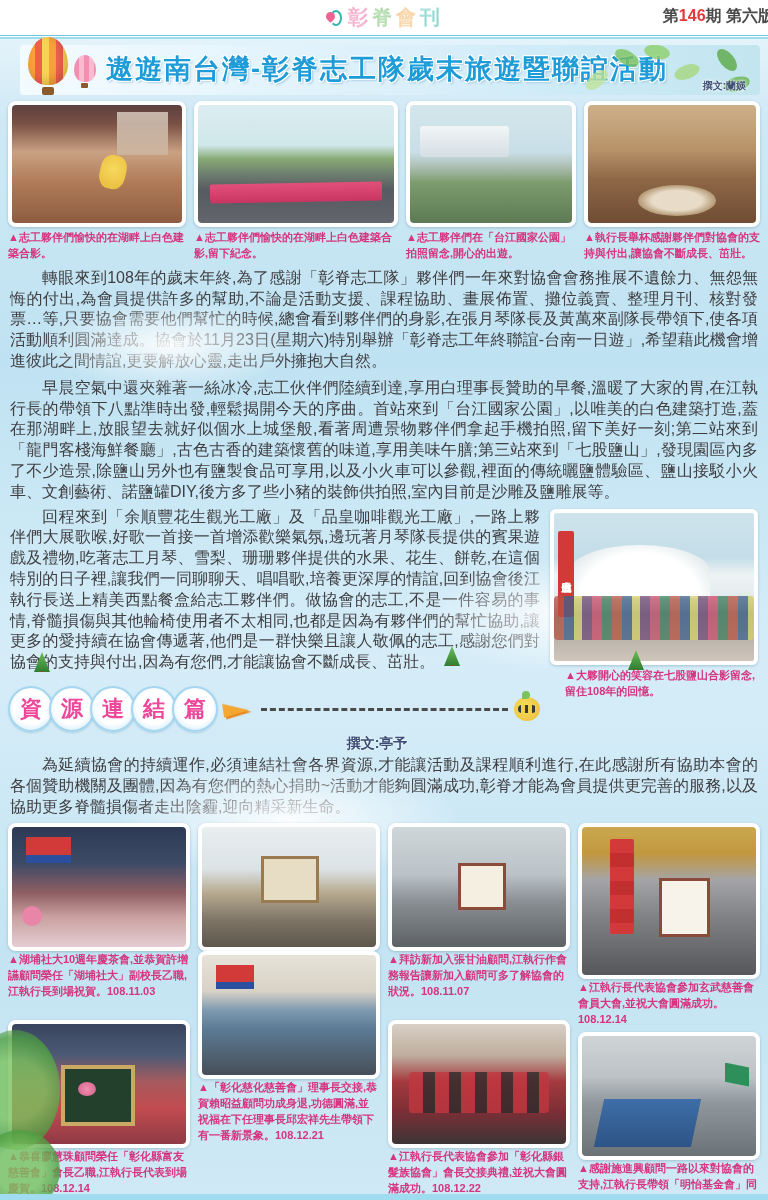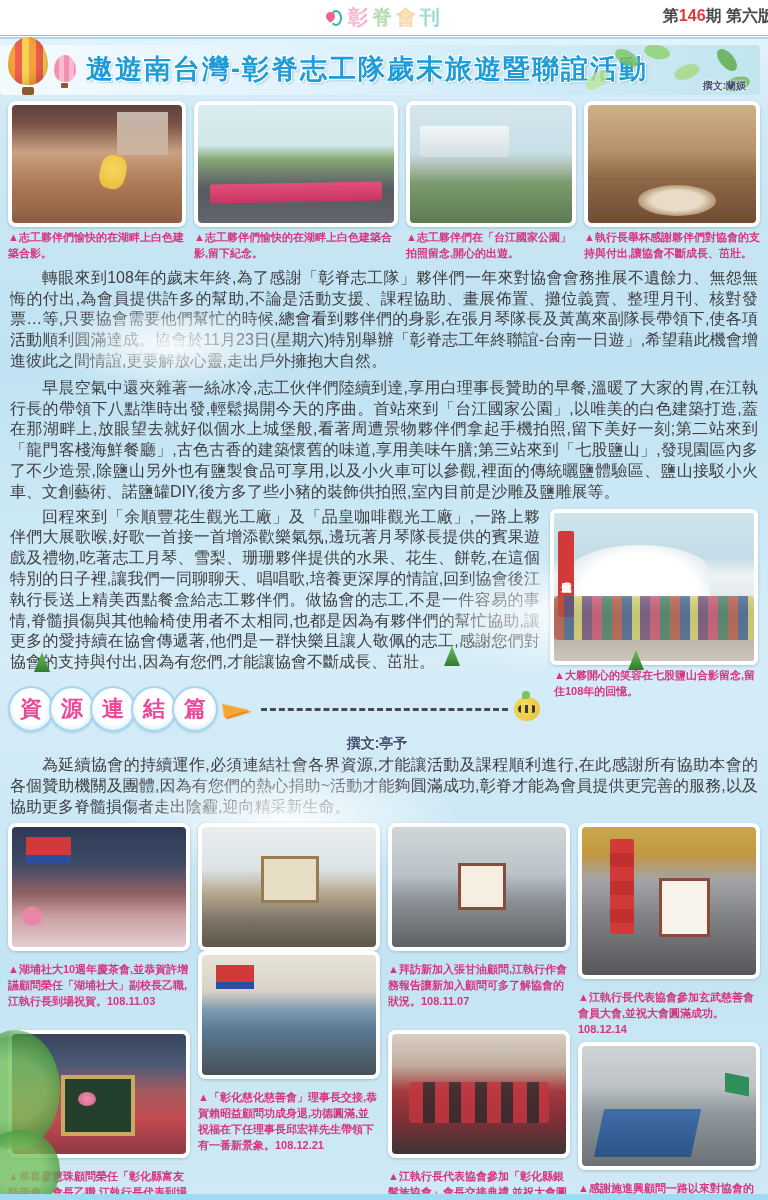--- a/index.html
+++ b/index.html
@@ -11,21 +11,21 @@
   .mast-center{display:flex;align-items:center;gap:2px;font-weight:bold;font-size:20px;letter-spacing:2px;}
   .mast-logo-icon{width:16px;height:14px;margin-right:4px;position:relative;display:inline-block;}
   .mast-logo-icon::before{content:"";position:absolute;left:0;top:2px;width:9px;height:9px;background:#f06292;border-radius:50% 50% 0 50%;transform:rotate(45deg);}
   .mast-logo-icon::after{content:"";position:absolute;right:0;top:0;width:8px;height:12px;border:2px solid #35b6b0;border-radius:50%;border-left-color:transparent;}
   .lc{ -webkit-text-stroke:0.5px rgba(255,255,255,.6);}
   .lc1{color:#e9538c}.lc2{color:#58b14c}.lc3{color:#f2a23c}.lc4{color:#2ab5a5}
   .mast-issue{position:absolute;right:-6px;top:6px;font-size:16px;font-weight:bold;color:#4a4a4a;white-space:nowrap;}
   .mast-issue .red{color:#e03a3a;}
   .rule{height:5px;background:linear-gradient(180deg,#ffffff 0 1px,#6cc7e8 1px 2px,#ffffff 2px 3px,#9edcf2 3px 5px);}
   
-  .banner{position:relative;margin:6px 8px 6px 0;height:50px;border-radius:4px;overflow:visible;
+  .banner{position:relative;margin:6px 8px 6px 20px;height:50px;border-radius:4px;overflow:visible;
           background:linear-gradient(90deg,#f4fbff 0%,#d9effa 55%,#cdeaf7 75%,#c2e5ee 100%);}
   .banner-leaves{position:absolute;right:0;top:0;width:190px;height:100%;border-radius:4px;overflow:hidden;}
   .leaf{position:absolute;width:26px;height:14px;border-radius:50%;opacity:.8;}
   .l1{background:#7cc25e;right:120px;top:6px;transform:rotate(30deg);}
   .l2{background:#a8d77f;right:60px;top:20px;transform:rotate(-20deg);}
   .l3{background:#5da946;right:20px;top:8px;transform:rotate(50deg);}
   .l4{background:#bfe39a;right:150px;top:28px;transform:rotate(-40deg);}
   .l5{background:#8fcf6b;right:90px;top:0px;transform:rotate(10deg);}
   .l6{background:#6ab54f;right:10px;top:32px;transform:rotate(-15deg);}
   .balloon-wrap{position:absolute;left:2px;top:-8px;width:80px;height:90px;z-index:5;}
@@ -61,21 +61,21 @@
   .para{margin:6px 10px 4px 10px;font-size:16px;line-height:1.3;color:#3f3f42;text-align:justify;text-indent:2em;font-weight:500;}
   .para-wrap{margin:4px 10px 0 10px;}
   .float-photo{float:right;width:208px;margin:2px 0 2px 10px;}
   .salt-photo{height:148px;border:4px solid #fff;border-radius:6px;box-shadow:0 1px 3px rgba(90,130,160,.4);position:relative;overflow:hidden;
       background:linear-gradient(180deg,#cfe4ec 0%,#c3dde8 30%,#eef3f4 42%,#e4ecee 55%,#9aa0a6 68%,#b9b3ab 84%,#cfc6ba 100%);}
   .salt-mound{position:absolute;left:8%;top:22%;width:70%;height:36%;background:radial-gradient(ellipse at 50% 100%,#ffffff 0 60%,#dfe8ea 85%);border-radius:50% 50% 0 0;}
   .salt-sign{position:absolute;left:4px;top:18px;width:16px;height:86px;background:#d23a3a;color:#fff;
       writing-mode:vertical-rl;text-orientation:upright;font-size:10px;line-height:16px;text-align:center;border-radius:2px;font-weight:bold;}
   .crowd{position:absolute;left:0;bottom:14%;width:100%;height:30%;
       background:repeating-linear-gradient(90deg,#b5543f 0 10px,#3f5f8a 10px 20px,#d3cf67 20px 28px,#6e4a73 28px 38px,#c94d69 38px 48px,#3f7b5a 48px 58px);opacity:.75;border-radius:4px;}
-  .fig-cap{margin:3px 0 0 4px;}
+  .fig-cap{margin:3px 0 0 15px;}
   
   .divider-row{position:relative;display:flex;align-items:center;margin:10px 8px 0 8px;height:52px;}
   .badge{display:flex;}
   .badge .bchar{width:42px;height:42px;margin-right:-5px;border-radius:50%;
       background:radial-gradient(circle at 50% 45%,#ffffff 0 55%,#dff2fb 75%,#bfe2f4 100%);
       border:2px solid #a5d6ef;display:flex;align-items:center;justify-content:center;
       color:#ee4699;font-size:22px;font-weight:bold;box-shadow:0 1px 2px rgba(120,160,190,.4);}
   .plane{width:0;height:0;margin:0 6px 0 10px;border-top:10px solid transparent;border-bottom:4px solid transparent;border-left:26px solid #f5a733;
          filter:drop-shadow(2px 2px 0 #e8871f);transform:rotate(-8deg);}
   .dashes{flex:1;height:0;border-top:3px dashed #4a4a4a;margin:0 6px;}
@@ -87,21 +87,21 @@
   .byline2{margin:0 14px 0 0;text-align:center;font-size:14px;font-weight:bold;color:#3d4e74;text-shadow:0 0 3px #fff;}
   
   .mini-tree{position:absolute;width:16px;height:20px;background:linear-gradient(180deg,#6fbe57,#2e7d32);clip-path:polygon(50% 0,100% 100%,0 100%);}
   .mini-tree::after{content:"";position:absolute;left:6px;bottom:-4px;width:4px;height:5px;background:#7a5230;}
   .foliage{position:absolute;border-radius:50%;background:radial-gradient(circle,#79c25d 0 40%,#4e9e42 70%,rgba(78,158,66,0) 100%);opacity:.8;}
   
   .grid{display:grid;grid-template-columns:repeat(4,1fr);gap:8px;margin:6px 8px 0 8px;}
   .gcol{display:flex;flex-direction:column;}
   .gphoto{border:4px solid #fff;border-radius:8px;box-shadow:0 1px 3px rgba(90,130,160,.4);position:relative;overflow:hidden;height:120px;flex:0 0 auto;}
   .tall{height:148px;}
-  .gcap{font-size:11px;line-height:1.45;color:#d6357f;font-weight:bold;margin:11px 0 4px 0;}
+  .gcap{font-size:11px;line-height:1.45;color:#d6357f;font-weight:bold;margin:1px 0 4px 0;}
   .capspace{min-height:64px;}
   .ph-teaparty{background:linear-gradient(180deg,#2e3a55 0%,#3c4a66 30%,#8f5f63 55%,#caa0a0 75%,#e3cdd2 100%);}
   .ph-teaparty::before{content:"";position:absolute;left:8%;top:8%;width:26%;height:22%;background:linear-gradient(180deg,#d23a3a 70%,#2a4f9e 70%);}
   .ph-teaparty::after{content:"";position:absolute;left:6%;bottom:18%;width:20px;height:20px;background:#e985a8;border-radius:50%;}
   .ph-artshow{background:linear-gradient(180deg,#e9eef0 0%,#dbe3e6 35%,#b7a98f 55%,#7d7466 78%,#5d564c 100%);}
   .ph-artshow::before{content:"";position:absolute;left:34%;top:24%;width:30%;height:34%;background:#e7ddc4;border:3px solid #9a7b4f;}
   .ph-advisor{background:linear-gradient(180deg,#cfd6d9 0%,#b9c2c7 40%,#8a8f94 62%,#5d6165 100%);}
   .ph-advisor::before{content:"";position:absolute;left:38%;top:30%;width:24%;height:34%;background:#f5efe2;border:3px solid #8a4b3a;}
   .ph-xuanwu{background:linear-gradient(180deg,#caa84e 0%,#c2973f 18%,#a4a4a8 36%,#7e8084 62%,#55575b 100%);}
   .ph-xuanwu::before{content:"";position:absolute;left:16%;top:8%;width:14%;height:64%;background:repeating-linear-gradient(180deg,#d23a3a 0 14px,#c22f2f 14px 28px);border-radius:2px;}

